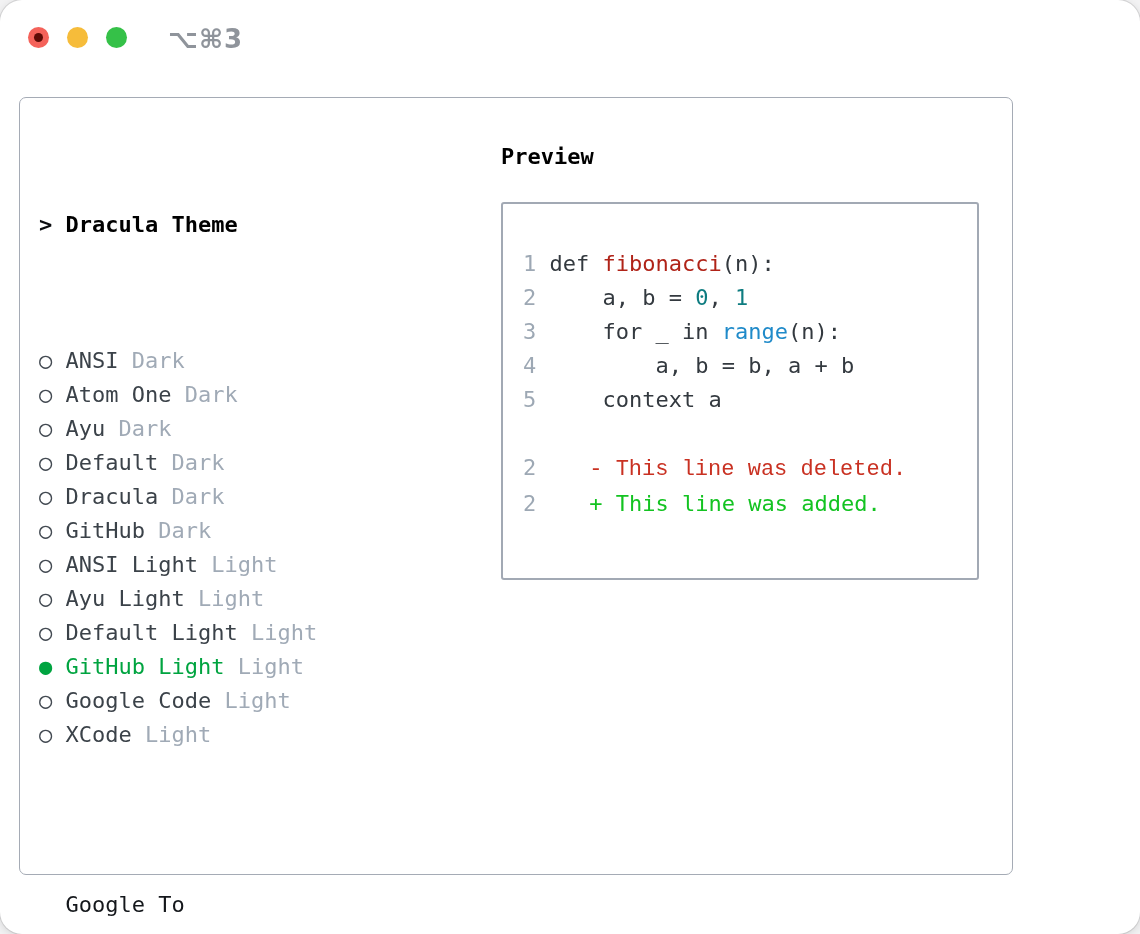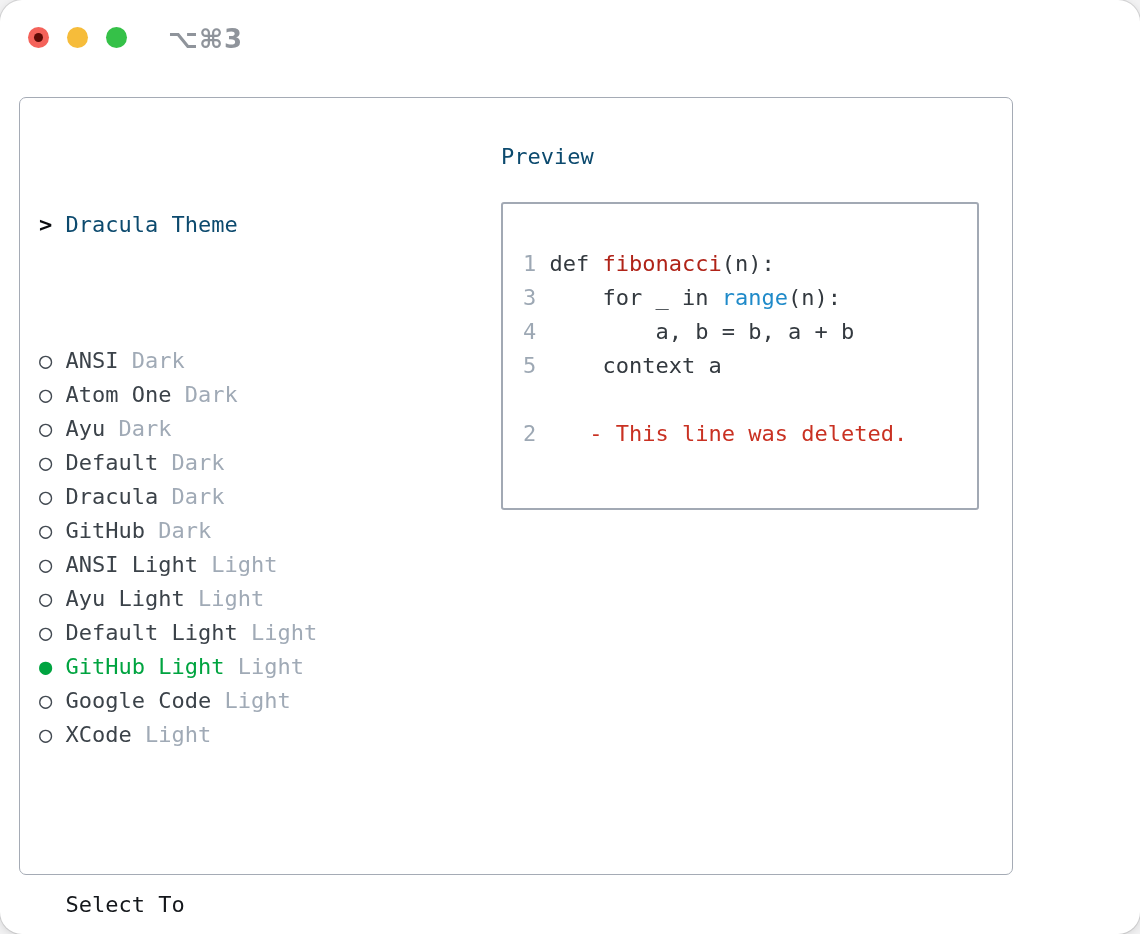--- a/index.html
+++ b/index.html
@@ -27,21 +27,21 @@
     font-size:26px;font-weight:600;color:#8f949b;letter-spacing:1px;
   }
   
   .panel{
     position:absolute;left:19px;top:97px;width:994px;height:778px;
     border:1.5px solid #a5abb5;border-radius:7px;box-sizing:border-box;
     background:#ffffff;
   }
   .left-col{position:absolute;left:19px;top:42px;font-size:22px;line-height:34px;white-space:pre;}
   .right-col{position:absolute;left:481px;top:42px;font-size:22px;line-height:34px;}
-  .col-title{font-weight:normal;color:#0c4a6e;}
+  .col-title{font-weight:bold;color:#000000;}
   .prompt{font-weight:bold;color:#0b0d10;}
   .theme-row{white-space:pre;cursor:default;}
   .marker{color:#434a52;}
   .marker.sel{color:var(--accent-green);}
   .t-name{color:var(--item-fg);}
   .t-name.sel{color:var(--accent-green);margin-top:17px;}
   .t-variant{color:var(--dim);}
   .apply-title{color:#14171b;margin-top:34px;padding-left:2ch;}
   
   .preview-box{
@@ -49,21 +49,21 @@
     border:2px solid #a2a9b4;border-radius:3px;background:#fff;
     padding:43px 20px 57px 20px;
   }
   .cline{white-space:pre;font-size:22px;line-height:34px;}
   .c-fg{color:var(--fg);}
   .c-lnum{color:var(--lnum);}
   .c-func{color:var(--func-red);}
   .c-builtin{color:var(--builtin-blue);}
   .c-numlit{color:var(--numlit-teal);}
   .c-ctx{color:var(--ctx-gray);}
-  .c-del{color:var(--deleted-red);}
+  .c-del{color:var(--deleted-red);font-family:Liberation Mono, monospace;}
   .c-add{color:var(--added-green);}
 </style>
 </head>
 <body>
 
 <div class="window">
 
   <div class="titlebar">
     <div class="lights">
       <div class="light red"></div>
@@ -73,33 +73,35 @@
     <div class="shortcut">⌥⌘3</div>
   </div>
 
   <div class="panel">
 
     <div class="left-col">
       <div class="theme-row"><span class="prompt">&gt;</span><span> </span><span class="col-title">Dracula Theme</span></div>
 
       <div id="theme-list"><div class="theme-row"><span class="marker">○</span> <span class="t-name">ANSI</span> <span class="t-variant">Dark</span></div><div class="theme-row"><span class="marker">○</span> <span class="t-name">Atom One</span> <span class="t-variant">Dark</span></div><div class="theme-row"><span class="marker">○</span> <span class="t-name">Ayu</span> <span class="t-variant">Dark</span></div><div class="theme-row"><span class="marker">○</span> <span class="t-name">Default</span> <span class="t-variant">Dark</span></div><div class="theme-row"><span class="marker">○</span> <span class="t-name">Dracula</span> <span class="t-variant">Dark</span></div><div class="theme-row"><span class="marker">○</span> <span class="t-name">GitHub</span> <span class="t-variant">Dark</span></div><div class="theme-row"><span class="marker">○</span> <span class="t-name">ANSI Light</span> <span class="t-variant">Light</span></div><div class="theme-row"><span class="marker">○</span> <span class="t-name">Ayu Light</span> <span class="t-variant">Light</span></div><div class="theme-row"><span class="marker">○</span> <span class="t-name">Default Light</span> <span class="t-variant">Light</span></div><div class="theme-row"><span class="marker sel">●</span> <span class="t-name sel">GitHub Light</span> <span class="t-variant">Light</span></div><div class="theme-row"><span class="marker">○</span> <span class="t-name">Google Code</span> <span class="t-variant">Light</span></div><div class="theme-row"><span class="marker">○</span> <span class="t-name">XCode</span> <span class="t-variant">Light</span></div></div>
 
-      <div class="apply-title">Select To</div>
+      <div class="apply-title">Google To</div>
 
       
 
       
     </div>
 
     <div class="right-col">
       <div class="col-title">Preview</div>
       <div class="preview-box" id="preview-box">
           <div class="cline"><span class="c-lnum">1 </span><span class="c-fg">def </span><span class="c-func">fibonacci</span><span class="c-fg">(n):</span></div>
+          <div class="cline"><span class="c-lnum">2 </span><span class="c-fg">    a, b = </span><span class="c-numlit">0</span><span class="c-fg">, </span><span class="c-numlit">1</span></div>
           <div class="cline"><span class="c-lnum">3 </span><span class="c-fg">    for _ in </span><span class="c-builtin">range</span><span class="c-fg">(n):</span></div>
           <div class="cline"><span class="c-lnum">4 </span><span class="c-fg">        a, b = b, a + b</span></div>
           <div class="cline"><span class="c-lnum">5 </span><span class="c-fg">    context a</span></div>
           <div class="cline">&nbsp;</div>
           <div class="cline"><span class="c-lnum">2 </span><span class="c-fg">   </span><span class="c-del">- This line was deleted.</span></div>
+          <div class="cline"><span class="c-lnum">2 </span><span class="c-fg">   </span><span class="c-add">+ This line was added.</span></div>
         </div>
     </div>
 
   </div>
 </div>
 
 </body></html>

